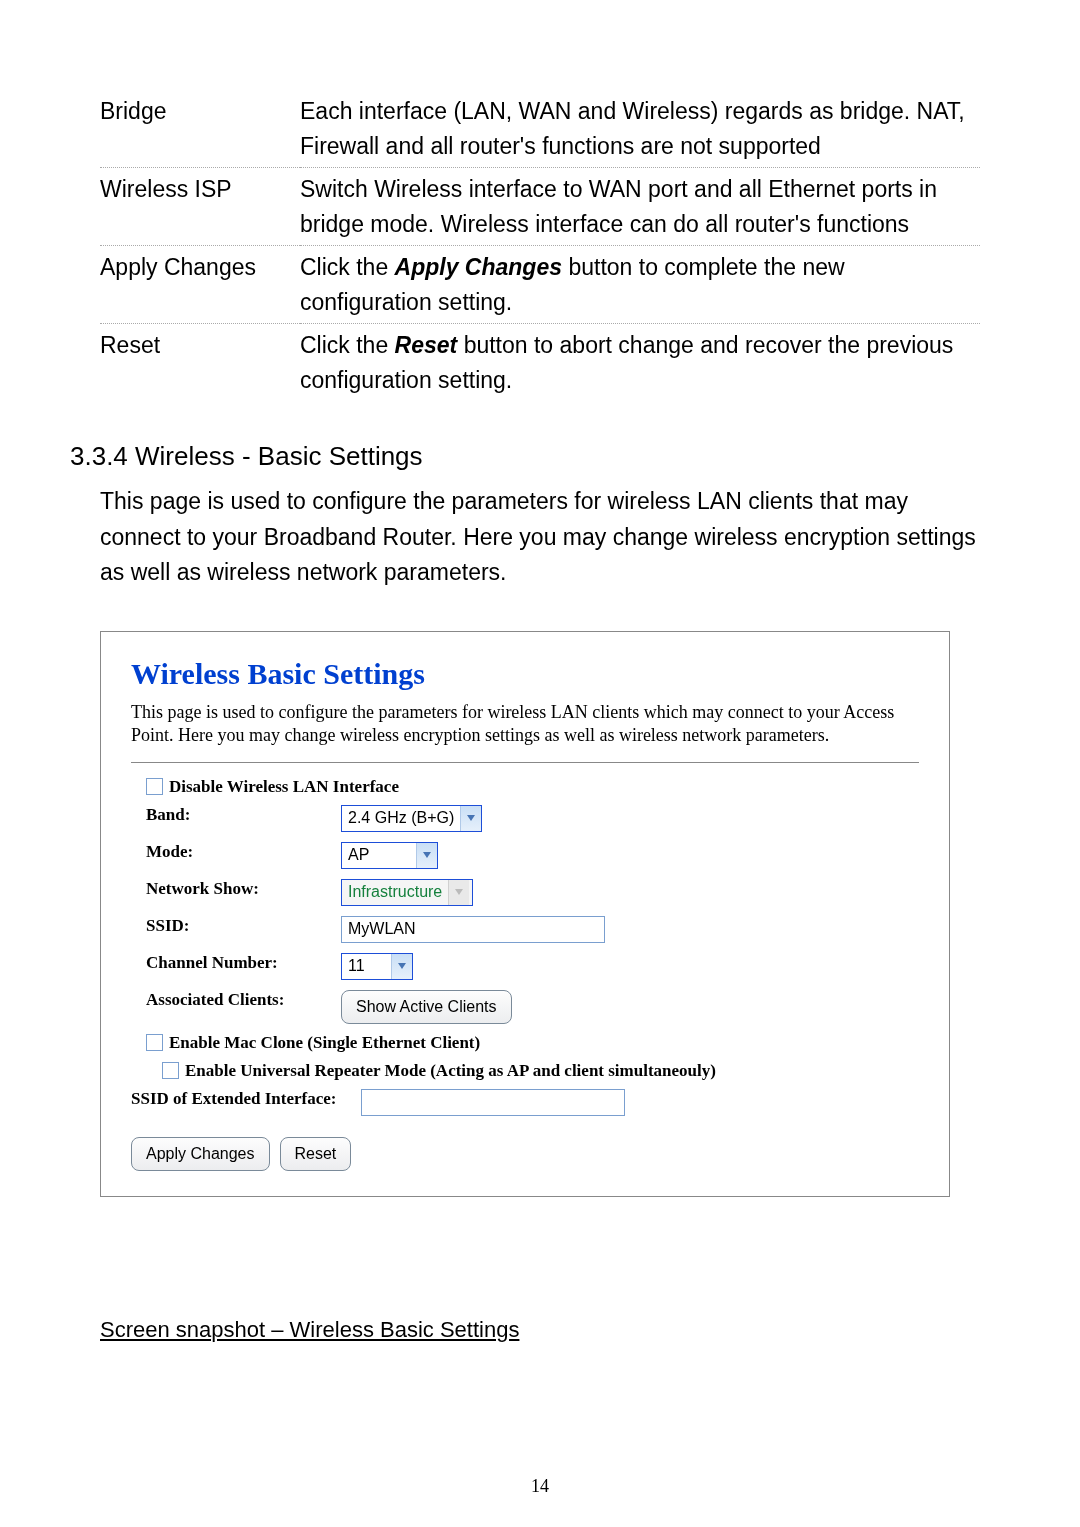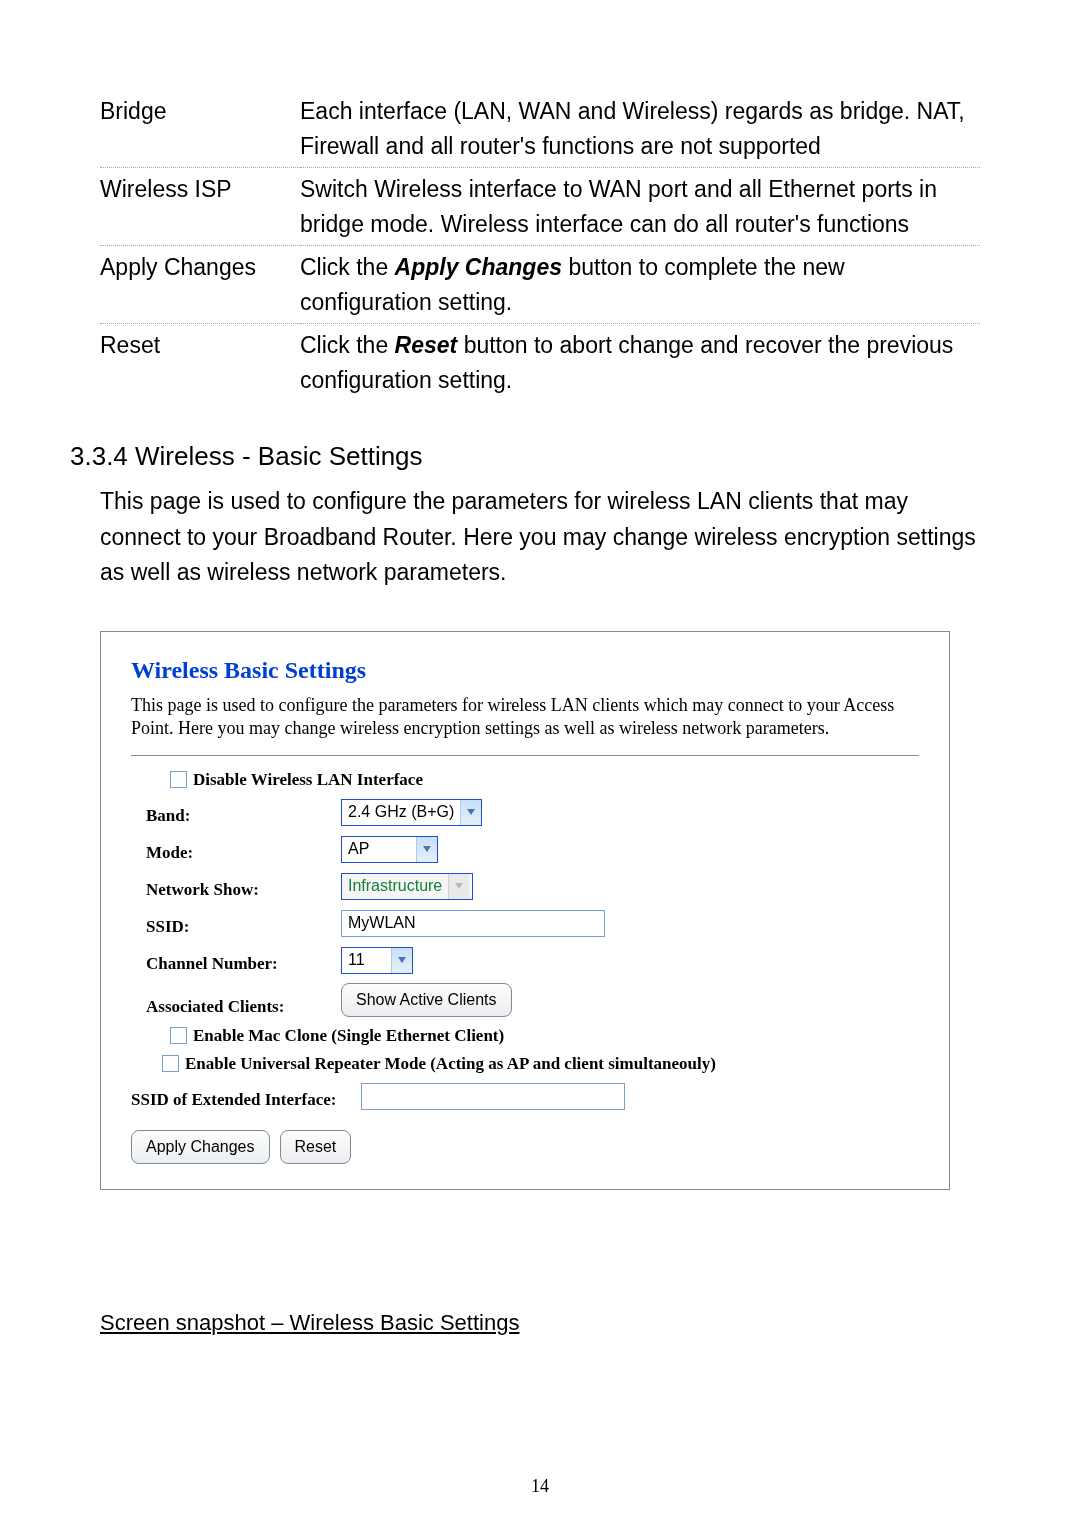--- a/index.html
+++ b/index.html
@@ -45,40 +45,40 @@
   .panel {
     border: 1px solid #888;
     padding: 25px 30px 25px 30px;
     margin: 0 0 10px 0;
     width: 850px;
     box-sizing: border-box;
     font-family: "Times New Roman", Times, serif;
   }
   .panel-title {
     color: #0040d0;
-    font-size: 24px;
+    font-size: 30px;
     font-weight: bold;
     margin: 0 0 10px 0;
   }
   .panel-desc {
     font-size: 18px;
     line-height: 1.3;
     margin: 0 0 14px 0;
   }
   .panel hr {
     border: none;
     border-top: 1px solid #888;
     margin: 0 0 14px 0;
   }
   .form-block {
     padding: 0 0 0 15px;
   }
   .form-row {
     display: flex;
-    align-items: flex-end;
+    align-items: flex-start;
     margin: 0 0 9px 0;
     min-height: 28px;
   }
   .form-label {
     width: 195px;
     font-weight: bold;
     font-size: 17px;
     flex-shrink: 0;
   }
   .dropdown {
@@ -143,21 +143,21 @@
     font-size: 17px;
   }
   .checkbox {
     width: 15px;
     height: 15px;
     border: 1px solid #7a9fcf;
     background: #fff;
     margin-right: 6px;
     flex-shrink: 0;
   }
-  .checkbox-row.indent1 { padding-left: 0; margin-left: 24px; }
+  .checkbox-row.indent1 { padding-left: 0; }
   .checkbox-row.indent2 { padding-left: 16px; }
   .bottom-buttons {
     margin-top: 20px;
     display: flex;
     gap: 10px;
   }
   .snapshot-caption {
     font-size: 22px;
     text-decoration: underline;
     margin: 120px 0 1px 0;

